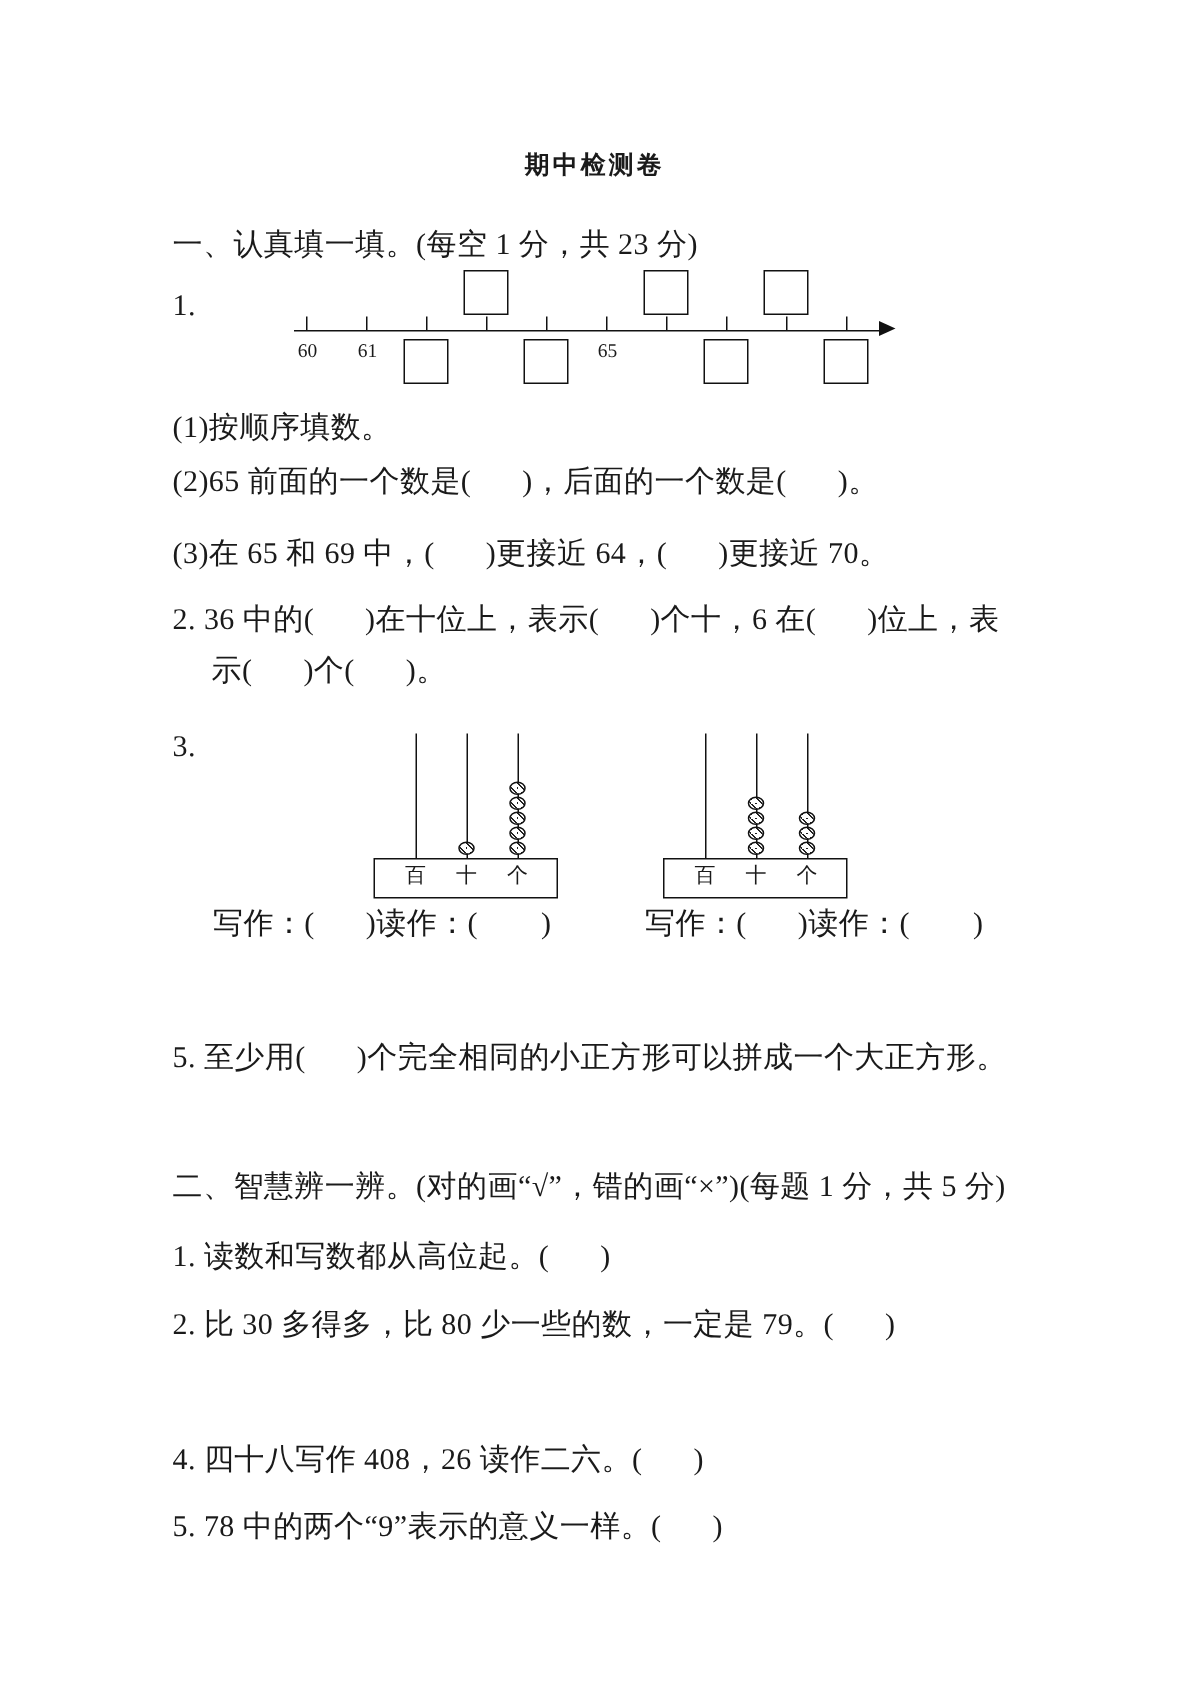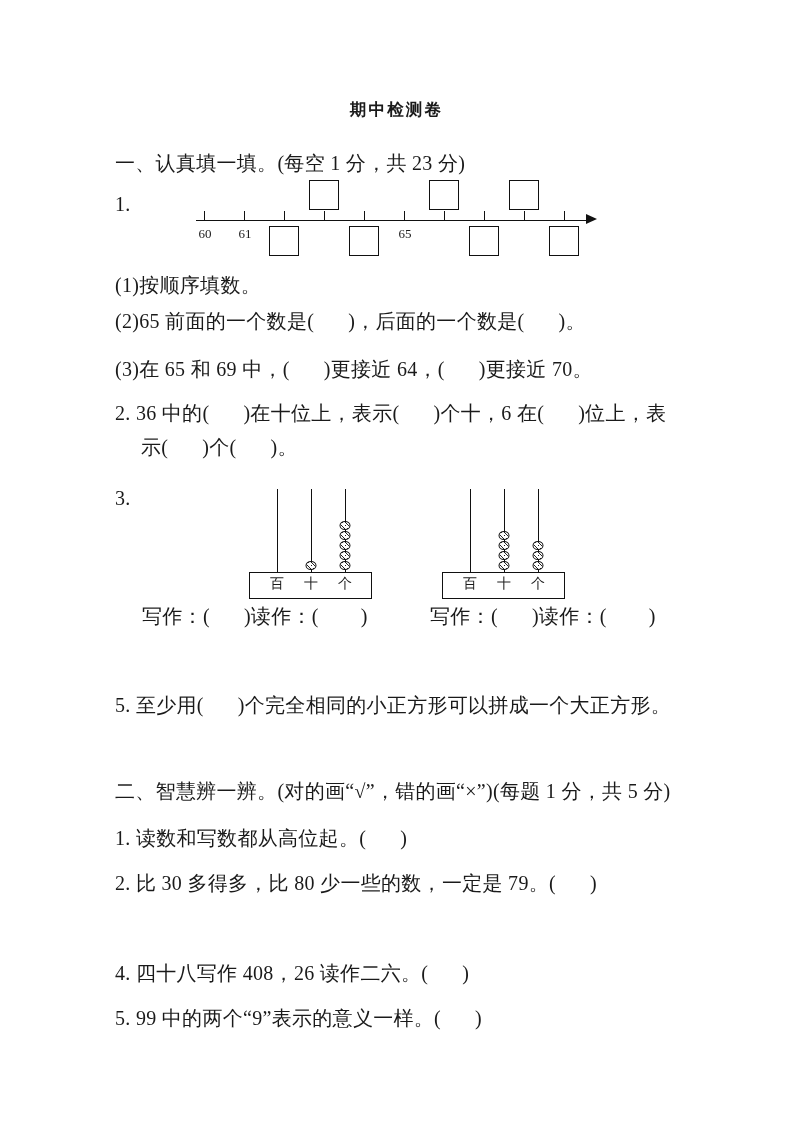--- a/index.html
+++ b/index.html
@@ -261,16 +261,16 @@
   <div class="line" style="left:115px; top:872px;">
     <span>2.</span>&nbsp;<span>比 30 多得多，比 80 少一些的数，一定是 79。(</span><span class="paren-gap"></span><span>)</span>
   </div>
 
 
   <div class="line" style="left:115px; top:962px;">
     <span>4.</span>&nbsp;<span>四十八写作 408，26 读作二六。(</span><span class="paren-gap"></span><span>)</span>
   </div>
 
   <div class="line" style="left:115px; top:1007px;">
-    <span>5.</span>&nbsp;<span>99 中的两个“9”表示的意义一样。(</span><span class="paren-gap"></span><span>)</span>
+    <span>5.</span>&nbsp;<span>78 中的两个“9”表示的意义一样。(</span><span class="paren-gap"></span><span>)</span>
   </div>
 
 </div>
 
 </body></html>

